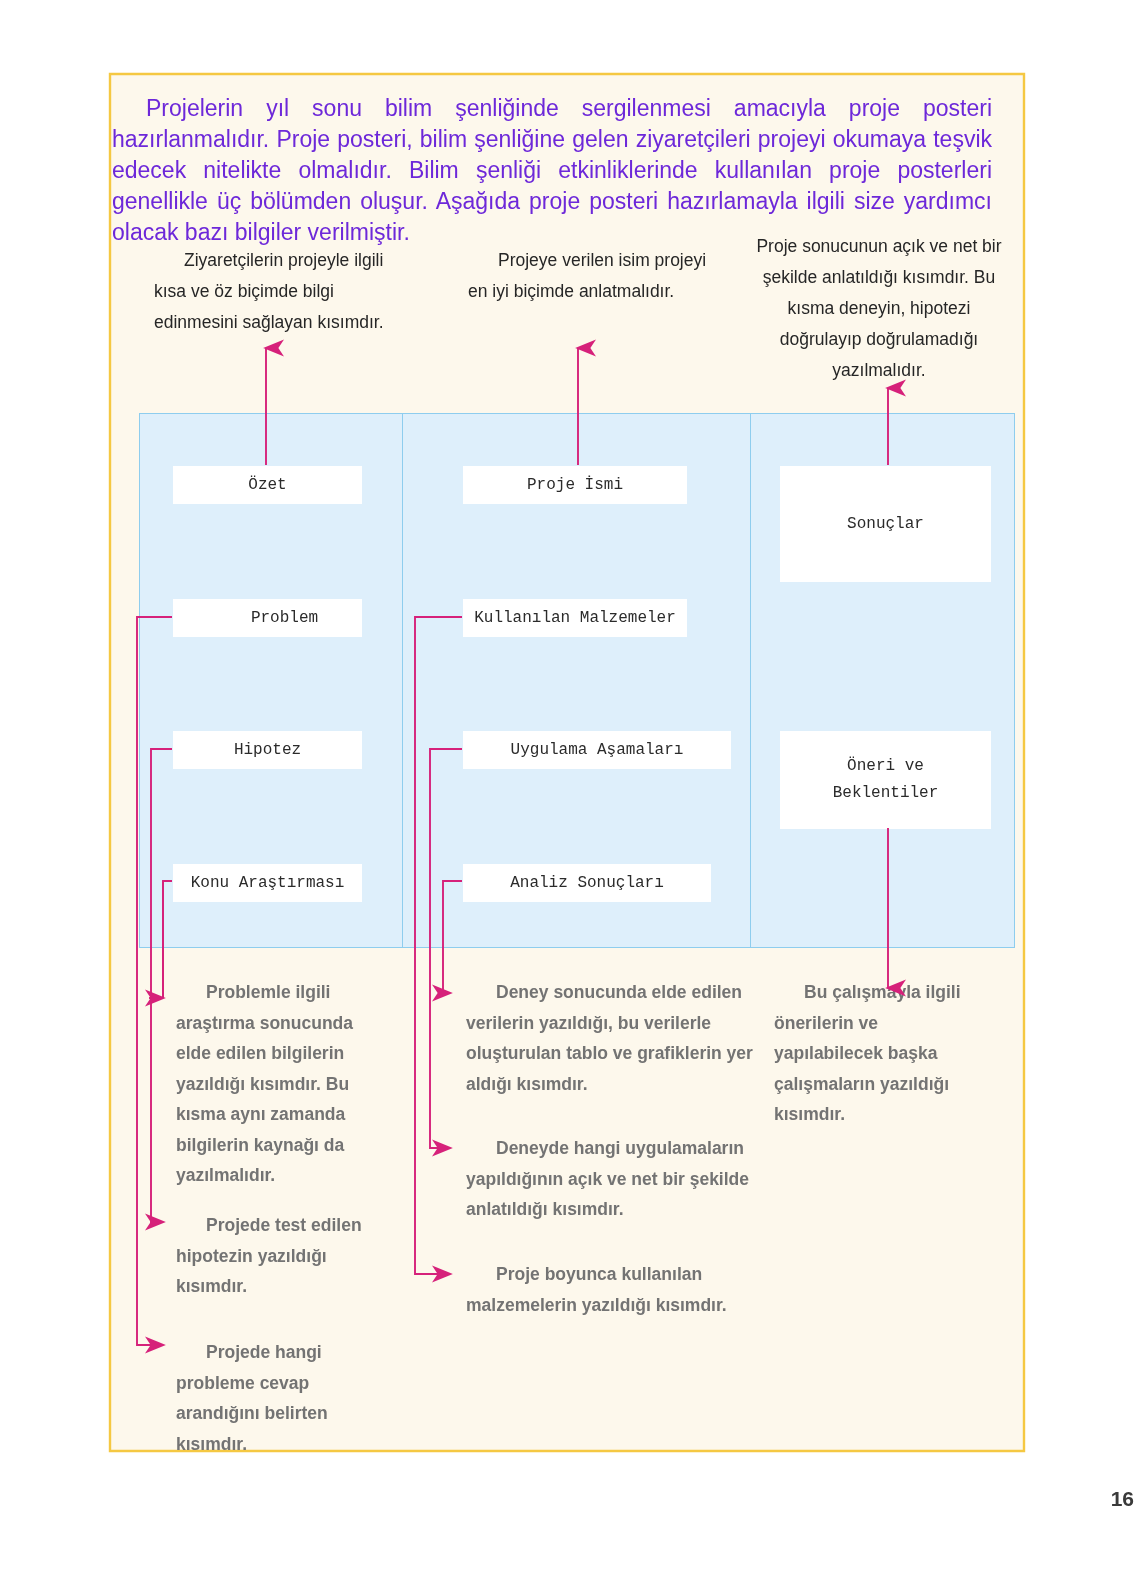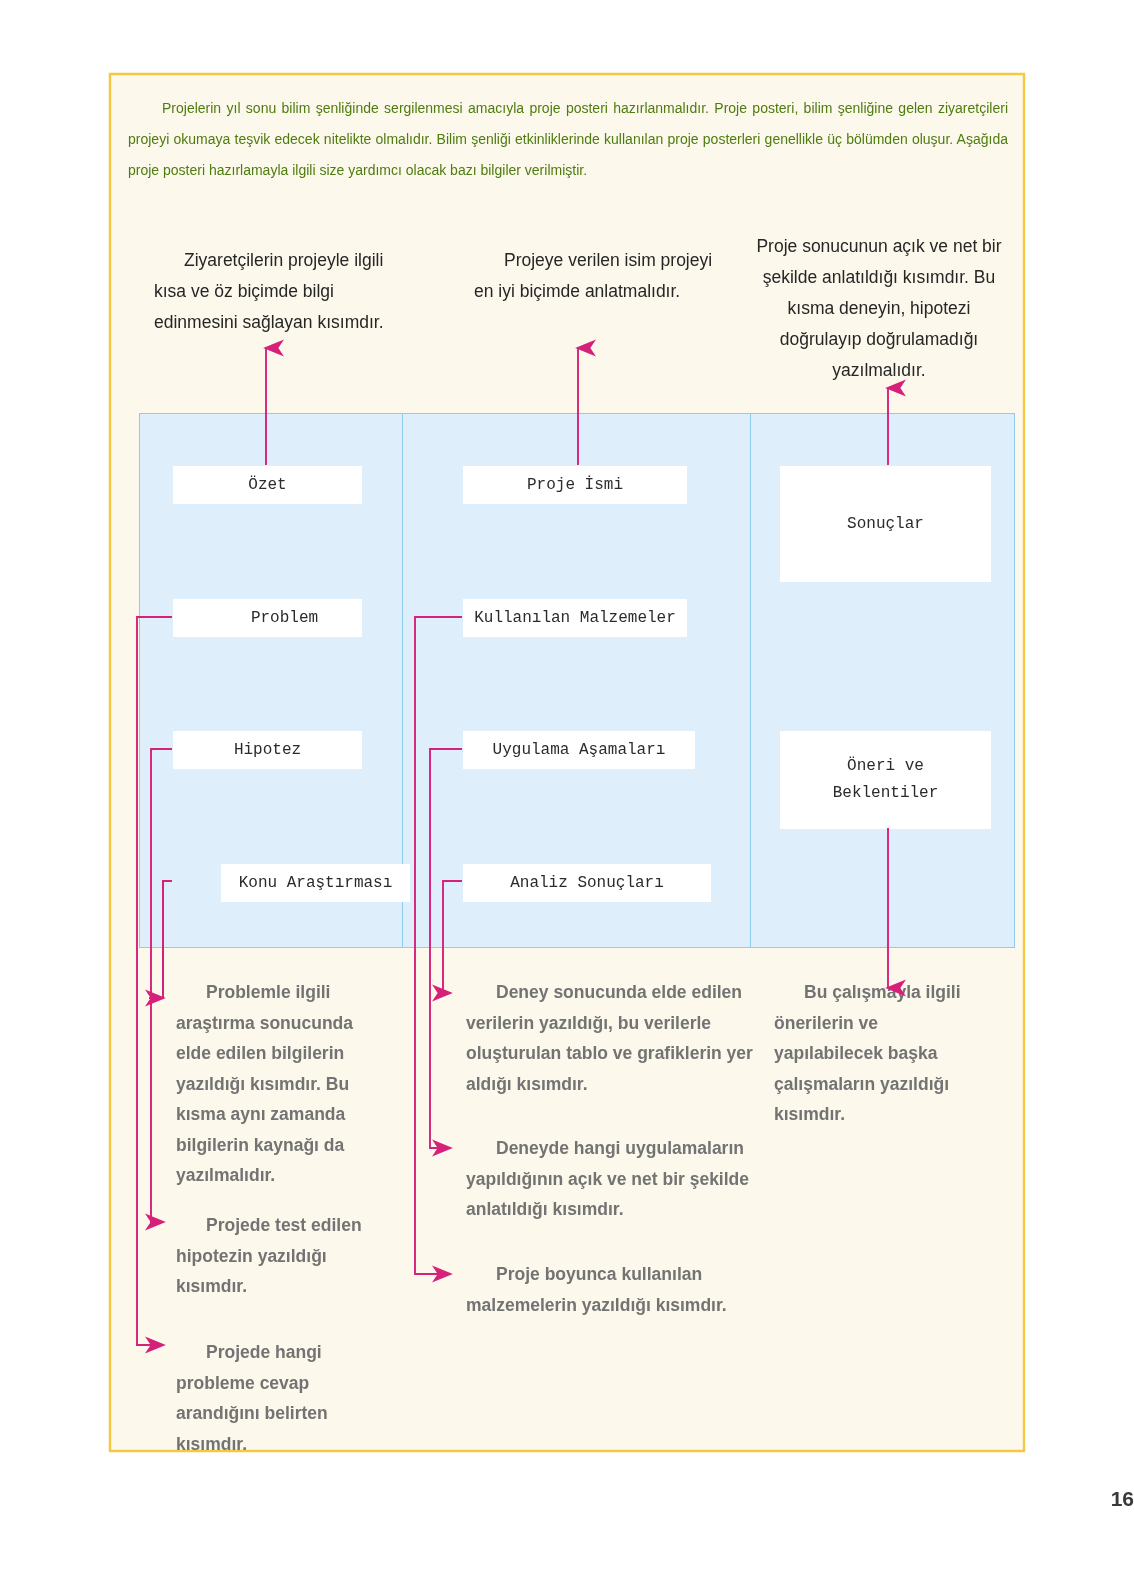--- a/index.html
+++ b/index.html
@@ -22,39 +22,39 @@
   #wave-border{
     position:absolute;
     left:104px; top:68px;
     width:926px; height:1389px;
     pointer-events:none;
   }
 
   
   #intro{
     position:absolute;
-    left:128px; top:93px;
+    left:112px; top:93px;
     width:880px;
-    font-size:14px;
+    font-size:23px;
     line-height:31px;
     text-align:justify;
     text-indent:34px;
-    color:#4d7c0f;
+    color:#6d28d9;
   }
 
   
   .topnote{
     position:absolute;
     font-size:17.5px;
     line-height:31px;
     color:#262626;
     text-indent:30px;
   }
   #topnote-1{ left:154px; top:245px; width:262px;}
-  #topnote-2{ left:468px; top:245px; width:250px;margin-left:6px;}
+  #topnote-2{ left:468px; top:245px; width:250px;}
   #topnote-3{ left:748px; top:231px; width:262px; text-align:center; text-indent:0;}
 
   
   #panel{
     position:absolute;
     left:139px; top:413px;
     width:876px; height:535px;
     background:#deeffb;
     border:1px solid #8ecdee;
     box-sizing:border-box;
@@ -134,25 +134,25 @@
 <div class="topnote" id="topnote-2">Projeye verilen isim projeyi en iyi biçimde anlatmalıdır.</div>
 <div class="topnote" id="topnote-3">Proje sonucunun açık ve net bir şekilde anlatıldığı kısımdır. Bu kısma deneyin, hipotezi doğrulayıp doğrulamadığı yazılmalıdır.</div>
 
 <div id="panel">
   <div class="col-div" id="col-div-1"></div>
   <div class="col-div" id="col-div-2"></div>
 
   <div class="node" style="left:33px;  top:52px;  width:189px; height:38px;">Özet</div>
   <div class="node" style="left:33px;  top:185px; width:189px; height:38px;padding-left:34px;">Problem</div>
   <div class="node" style="left:33px;  top:317px; width:189px; height:38px;">Hipotez</div>
-  <div class="node" style="left:33px;  top:450px; width:189px; height:38px;margin-left:48px;">Konu Araştırması</div>
+  <div class="node" style="left:33px;  top:450px; width:189px; height:38px;">Konu Araştırması</div>
 
   <div class="node" style="left:323px; top:52px;  width:224px; height:38px;">Proje İsmi</div>
   <div class="node" style="left:323px; top:185px; width:224px; height:38px;">Kullanılan Malzemeler</div>
-  <div class="node" style="left:323px; top:317px; width:232px; height:38px;">Uygulama Aşamaları</div>
+  <div class="node" style="left:323px; top:317px; width:268px; height:38px;">Uygulama Aşamaları</div>
   <div class="node" style="left:323px; top:450px; width:248px; height:38px;">Analiz Sonuçları</div>
 
   <div class="node" style="left:640px; top:52px;  width:211px; height:116px;">Sonuçlar</div>
   <div class="node" style="left:640px; top:317px; width:211px; height:98px; padding:0 46px;">Öneri ve<br>Beklentiler</div>
 </div>
 
 <div class="botnote" id="botnote-l1">Problemle ilgili araştırma sonucunda elde edilen bilgilerin yazıldığı kısımdır. Bu kısma aynı zamanda bilgilerin kaynağı da yazılmalıdır.</div>
 <div class="botnote" id="botnote-l2">Projede test edilen hipotezin yazıldığı kısımdır.</div>
 <div class="botnote" id="botnote-l3">Projede hangi probleme cevap arandığını belirten kısımdır.</div>
 

